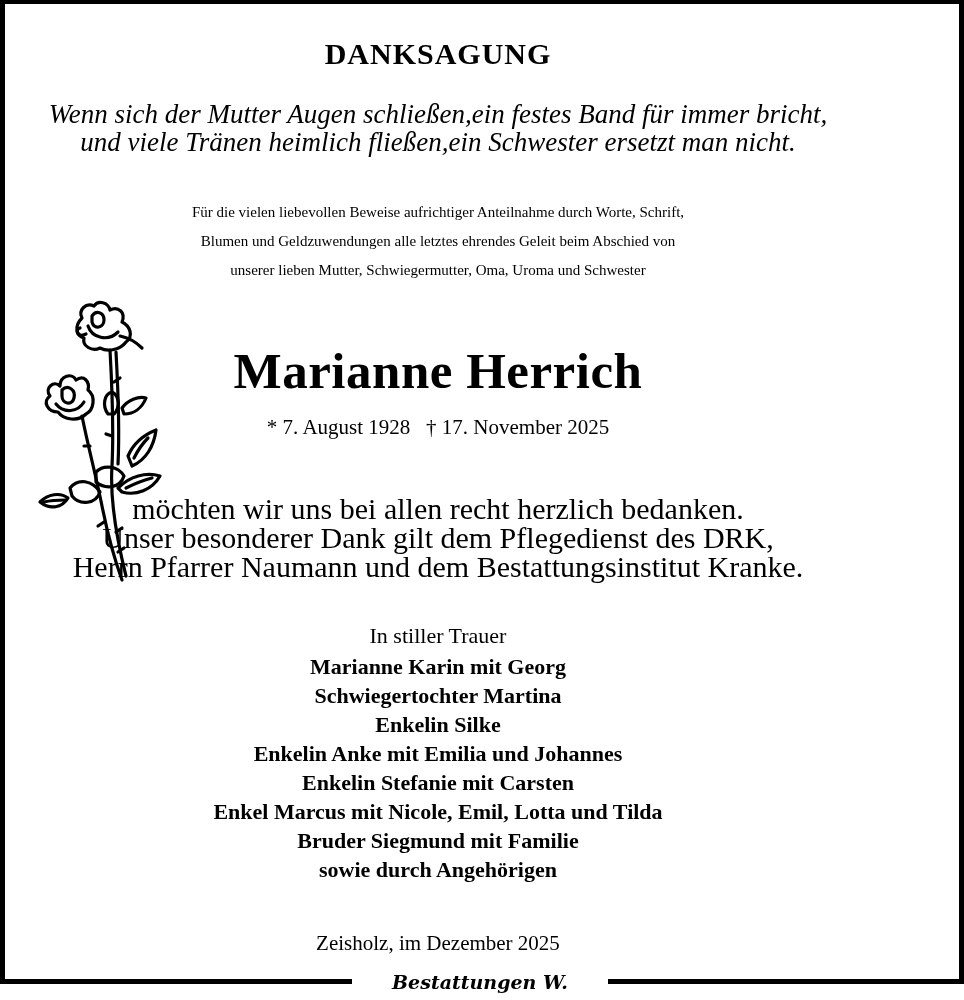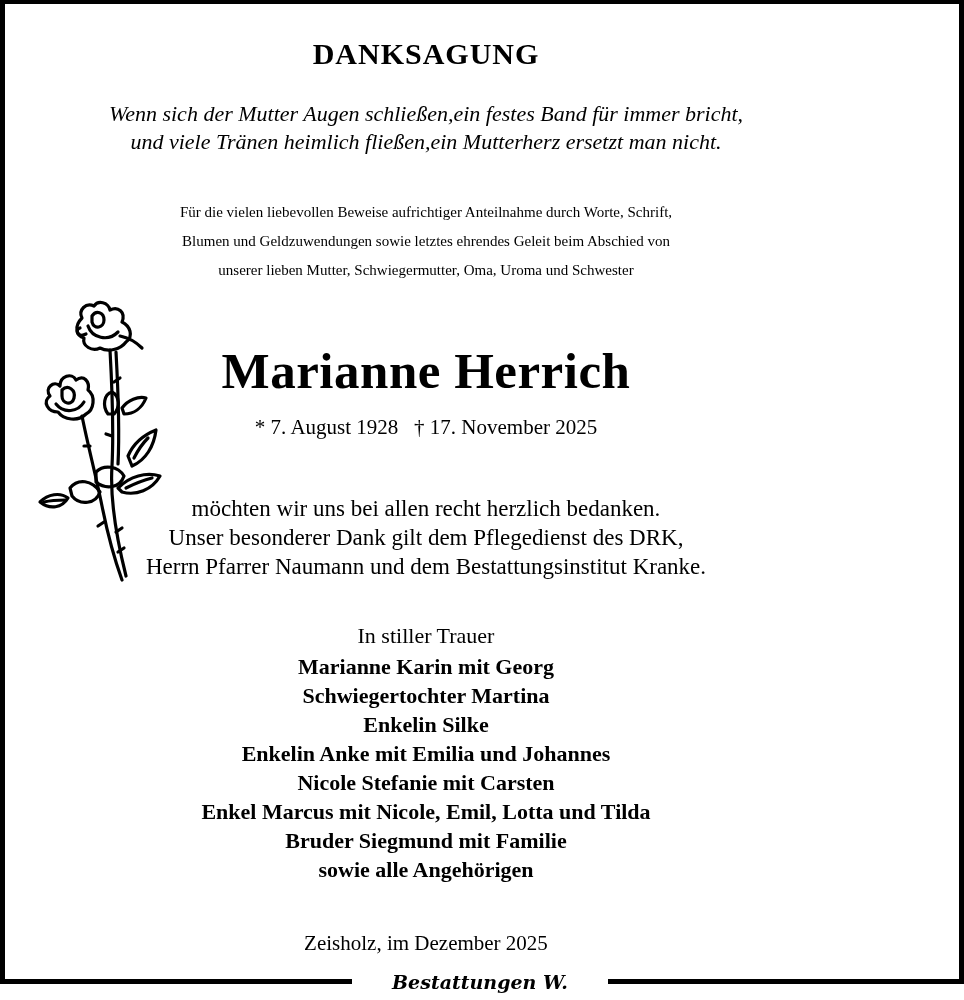--- a/index.html
+++ b/index.html
@@ -42,34 +42,34 @@
       text-align: center;
       font-family: "DejaVu Serif", serif;
       font-style: italic;
       font-weight: bold;
       font-size: 19px;
       letter-spacing: 0px;
       line-height: 28px;
     }
     .center {
       position: absolute;
-      left: 0;
+      left: 12px;
       width: 852px;
       text-align: center;
     }
     .title {
       top: 36px;
       font-size: 30px;
       font-weight: bold;
       letter-spacing: 1px;
       line-height: 36px;
     }
     .poem {
       top: 100px;
-      font-size: 22px;
+      font-size: 27px;
       font-style: italic;
       line-height: 28px;
     }
     .intro {
       top: 198px;
       font-size: 15px;
       line-height: 29px;
     }
     .name {
       top: 342px;
@@ -79,21 +79,21 @@
       letter-spacing: 0.5px;
     }
     .dates {
       top: 413px;
       font-size: 21px;
       line-height: 28px;
     }
     .dates span { white-space: pre; }
     .thanks {
       top: 494px;
-      font-size: 23px;
+      font-size: 30px;
       line-height: 29px;
     }
     .mourning-label {
       top: 622px;
       font-size: 22px;
       line-height: 28px;
       text-align: center;
     }
     .mourners {
       top: 652px;
@@ -119,26 +119,26 @@
 <body>
 
 <div class="frame"></div>
 <div class="bottom-line left"></div>
 <div class="bottom-line right"></div>
 
 <div class="center title">DANKSAGUNG</div>
 
 <div class="center poem">
   <div>Wenn sich der Mutter Augen schließen,ein festes Band für immer bricht,</div>
-  <div>und viele Tränen heimlich fließen,ein Mutterherz ersetzt man nicht.</div>
+  <div>und viele Tränen heimlich fließen,ein Schwester ersetzt man nicht.</div>
 </div>
 
 <div class="center intro">
   <div>Für die vielen liebevollen Beweise aufrichtiger Anteilnahme durch Worte, Schrift,</div>
-  <div>Blumen und Geldzuwendungen sowie letztes ehrendes Geleit beim Abschied von</div>
+  <div>Blumen und Geldzuwendungen alle letztes ehrendes Geleit beim Abschied von</div>
   <div>unserer lieben Mutter, Schwiegermutter, Oma, Uroma und Schwester</div>
 </div>
 
 <svg class="rose" viewBox="0 0 140 296" fill="none" stroke="#000" stroke-width="3.2" stroke-linecap="round" stroke-linejoin="round">
 
   <path d="M52 22 C48 14 56 6 64 10 C68 4 78 6 80 14 C88 10 96 16 92 26 C100 30 104 40 96 46 C90 54 78 56 70 52 C62 56 52 50 54 42 C46 40 44 30 52 22 Z"></path>
   <path d="M62 20 C66 14 74 16 74 24 C74 32 64 34 62 26 Z"></path>
   <path d="M58 30 C62 42 78 46 88 36"></path>
   <path d="M56 38 C48 42 44 34 50 32"></path>
   <path d="M90 40 C100 42 108 48 112 52"></path>
@@ -187,21 +187,21 @@
   <div>Herrn Pfarrer Naumann und dem Bestattungsinstitut Kranke.</div>
 </div>
 
 <div class="center mourning-label">In stiller Trauer</div>
 
 <div class="center mourners">
   <div>Marianne Karin mit Georg</div>
   <div>Schwiegertochter Martina</div>
   <div>Enkelin Silke</div>
   <div>Enkelin Anke mit Emilia und Johannes</div>
-  <div>Nicole Stefanie mit Carsten</div>
+  <div>Enkelin Stefanie mit Carsten</div>
   <div>Enkel Marcus mit Nicole, Emil, Lotta und Tilda</div>
   <div>Bruder Siegmund mit Familie</div>
-  <div>sowie alle Angehörigen</div>
+  <div>sowie durch Angehörigen</div>
 </div>
 
 <div class="center place-date">Zeisholz, im Dezember 2025</div>
 
 <div class="footer">Bestattungen W. Kranke</div>
 
 </body></html>

